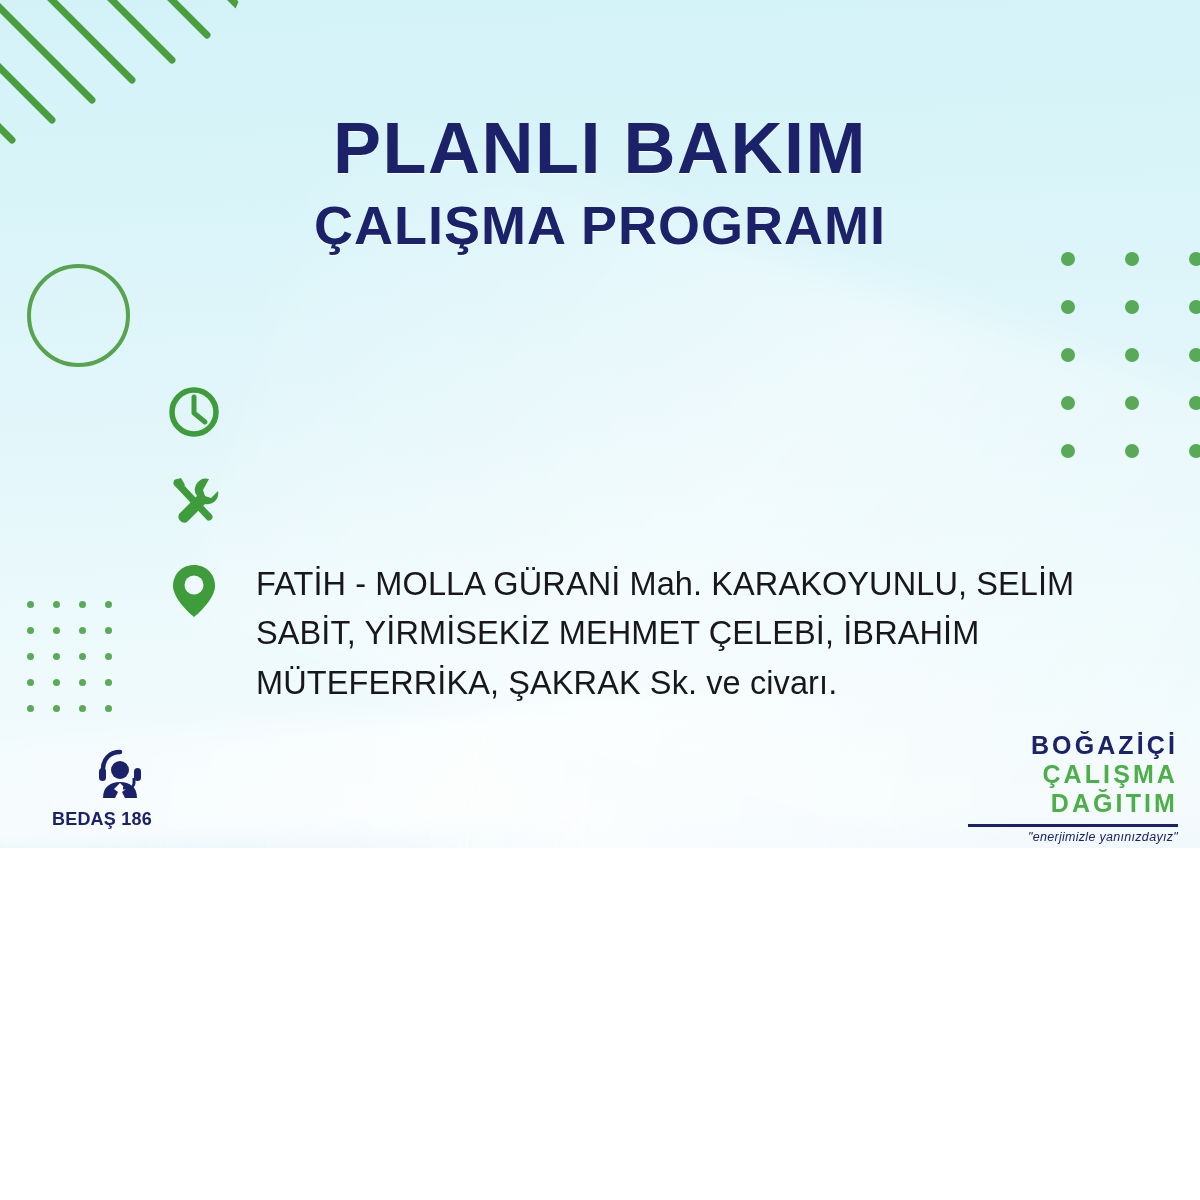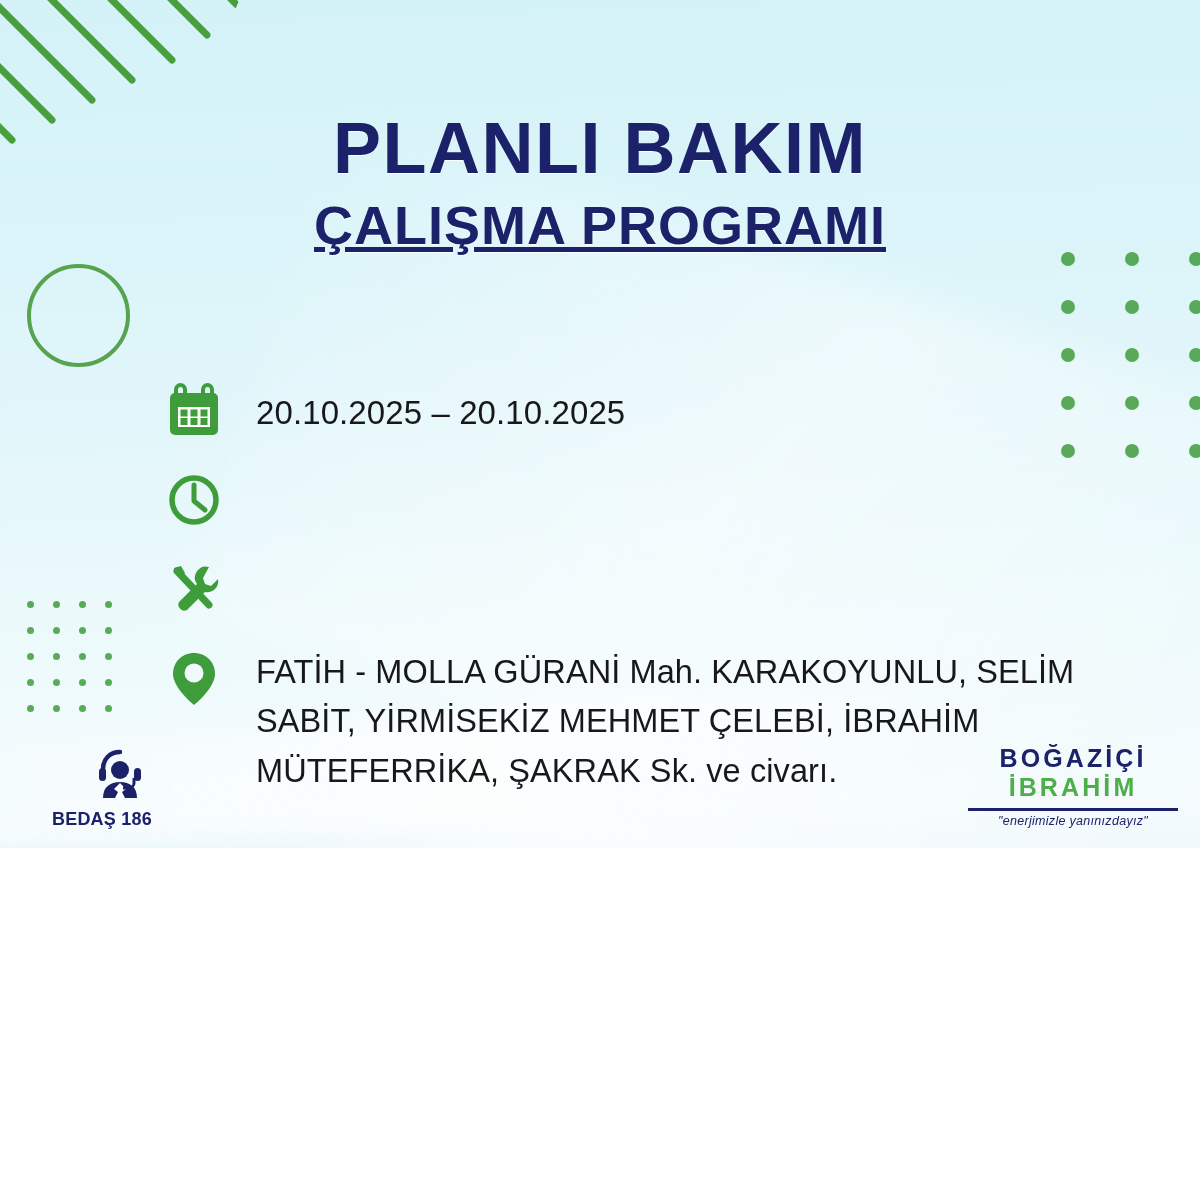--- a/index.html
+++ b/index.html
@@ -100,21 +100,20 @@
     line-height:1;
     text-shadow:0 1px 0 rgba(255,255,255,.85);
   }
   .headline .line2 {
     margin-top:14px;
     font-size:54px;
     font-weight:bold;
     letter-spacing:1px;
     line-height:1;
     text-shadow:0 1px 0 rgba(255,255,255,.85);
-    text-decoration:underline;
   }
 
   
   .info {
     position:absolute;
     left:165px; top:380px;
     width:990px;
   }
   .row {
     display:flex;
@@ -166,22 +165,22 @@
   .contact .clabel {
     font-size:18px;
     font-weight:bold;
     letter-spacing:.2px;
     white-space:nowrap;
   }
 
   
   .brand {
     position:absolute;
-    right:22px; bottom:20px;
-    text-align:center;
+    right:22px; bottom:4px;
+    text-align:right;
     width:210px;
   }
   .brand .b1, .brand .b2, .brand .b3 {
     font-weight:bold;
     font-size:25px;
     letter-spacing:3.1px;
     line-height:1.16;
   }
   .brand .b1 { color:#1b2269; }
   .brand .b2, .brand .b3 { color:#4caf4a; }
@@ -271,39 +270,20 @@
       <i></i>
   </div>
 
   <div class="headline">
     <div class="line1">PLANLI BAKIM</div>
     <div class="line2">ÇALIŞMA PROGRAMI</div>
   </div>
 
   <div class="info">
 
-    <div class="row">
-      <span class="ico">
-        <svg width="58" height="58" viewBox="0 0 58 58">
-          <rect x="5" y="10" width="48" height="42" rx="5" fill="#3f9c3b"></rect>
-          <rect x="11" y="2" width="9" height="15" rx="4.5" fill="none" stroke="#3f9c3b" stroke-width="4"></rect>
-          <rect x="38" y="2" width="9" height="15" rx="4.5" fill="none" stroke="#3f9c3b" stroke-width="4"></rect>
-          <rect x="13" y="24" width="32" height="20" fill="#ffffff"></rect>
-          <g fill="#3f9c3b">
-            <rect x="15.5" y="26.5" width="7" height="7"></rect>
-            <rect x="25.5" y="26.5" width="7" height="7"></rect>
-            <rect x="35.5" y="26.5" width="7" height="7"></rect>
-            <rect x="15.5" y="35" width="7" height="7"></rect>
-            <rect x="25.5" y="35" width="7" height="7"></rect>
-            <rect x="35.5" y="35" width="7" height="7"></rect>
-          </g>
-        </svg>
-      </span>
-      <span class="txt">20.10.2025 – 20.10.2025</span>
-    </div>
 
     <div class="row">
       <span class="ico">
         <svg width="58" height="58" viewBox="0 0 58 58">
           <circle cx="29" cy="29" r="22" fill="none" stroke="#3f9c3b" stroke-width="5.5"></circle>
           <path d="M29 14 L29 30 L40 39" fill="none" stroke="#3f9c3b" stroke-width="5" stroke-linecap="round" stroke-linejoin="round"></path>
         </svg>
       </span>
     </div>
 
@@ -350,20 +330,21 @@
         </span>
         <span class="clabel">BEDAŞ 186</span>
       </div>
 
 
 
     </div>
 
     <div class="brand">
       <div class="b1">BOĞAZİÇİ</div>
-      <div class="b2">İBRAHİM</div>
+      <div class="b2">ÇALIŞMA</div>
+      <div class="b3">DAĞITIM</div>
       <div class="rule"></div>
       <div class="tag">"enerjimizle yanınızdayız"</div>
     </div>
 
   </div>
 
 </div>
 
 </body></html>

